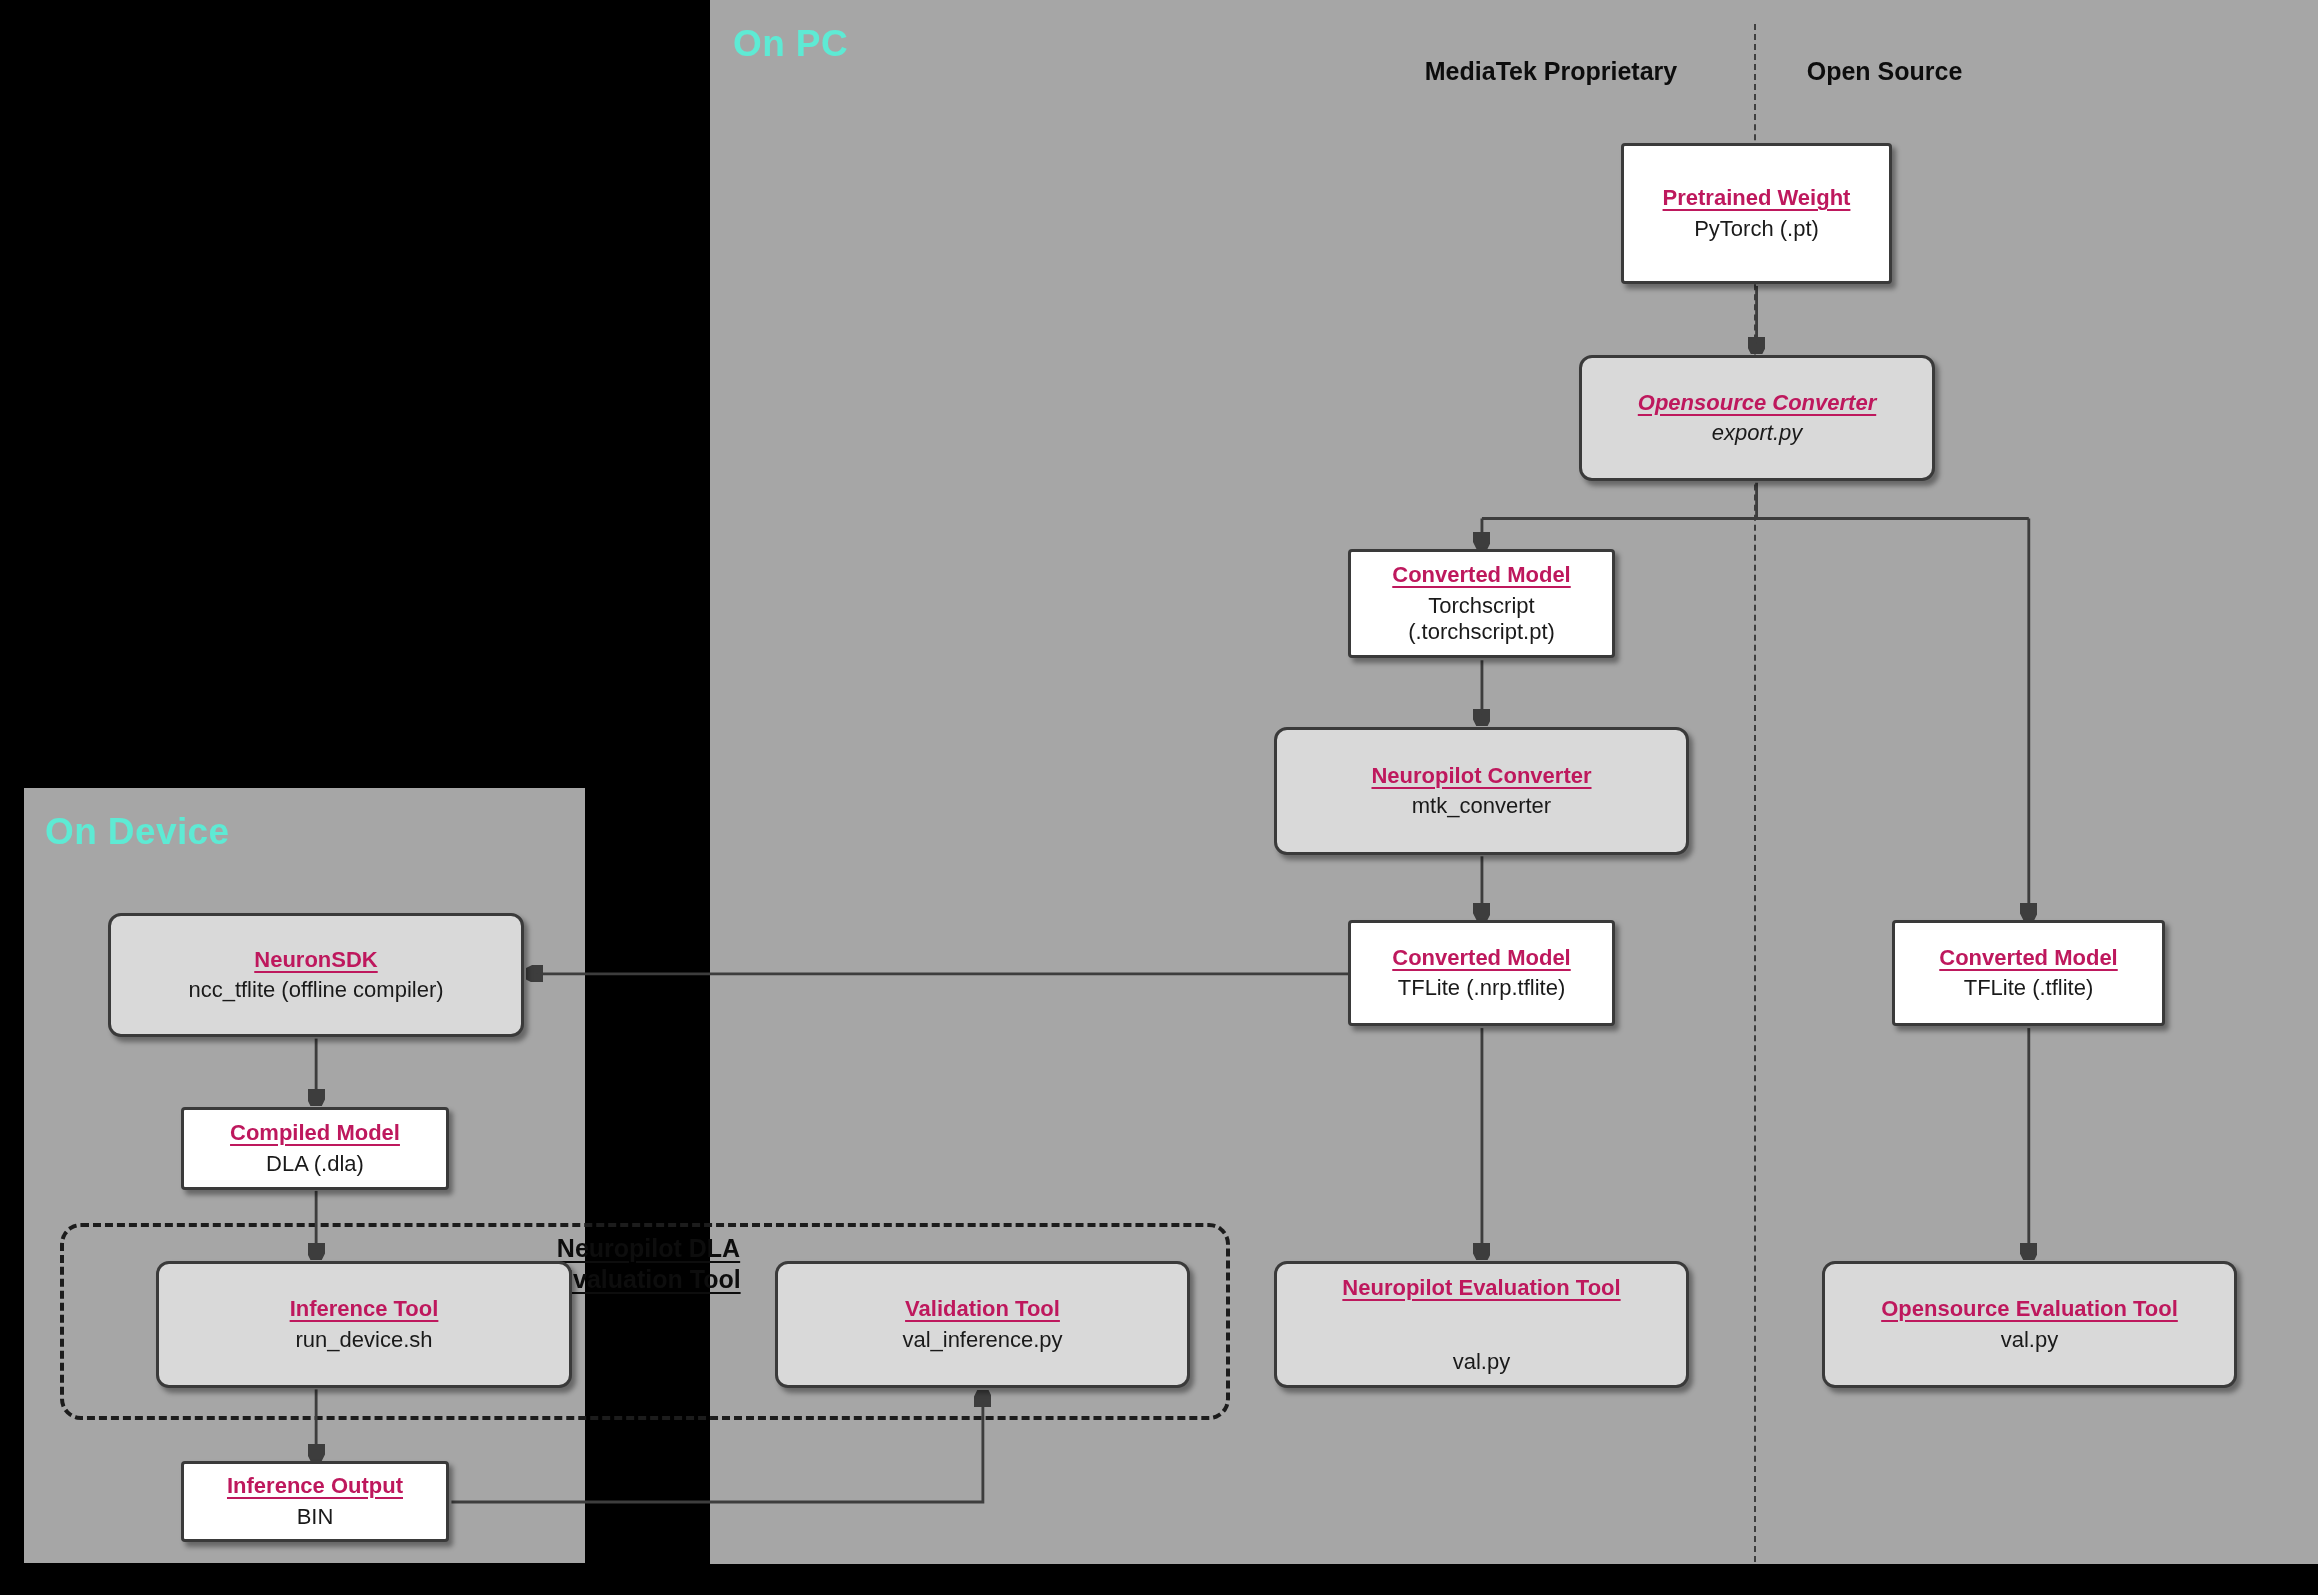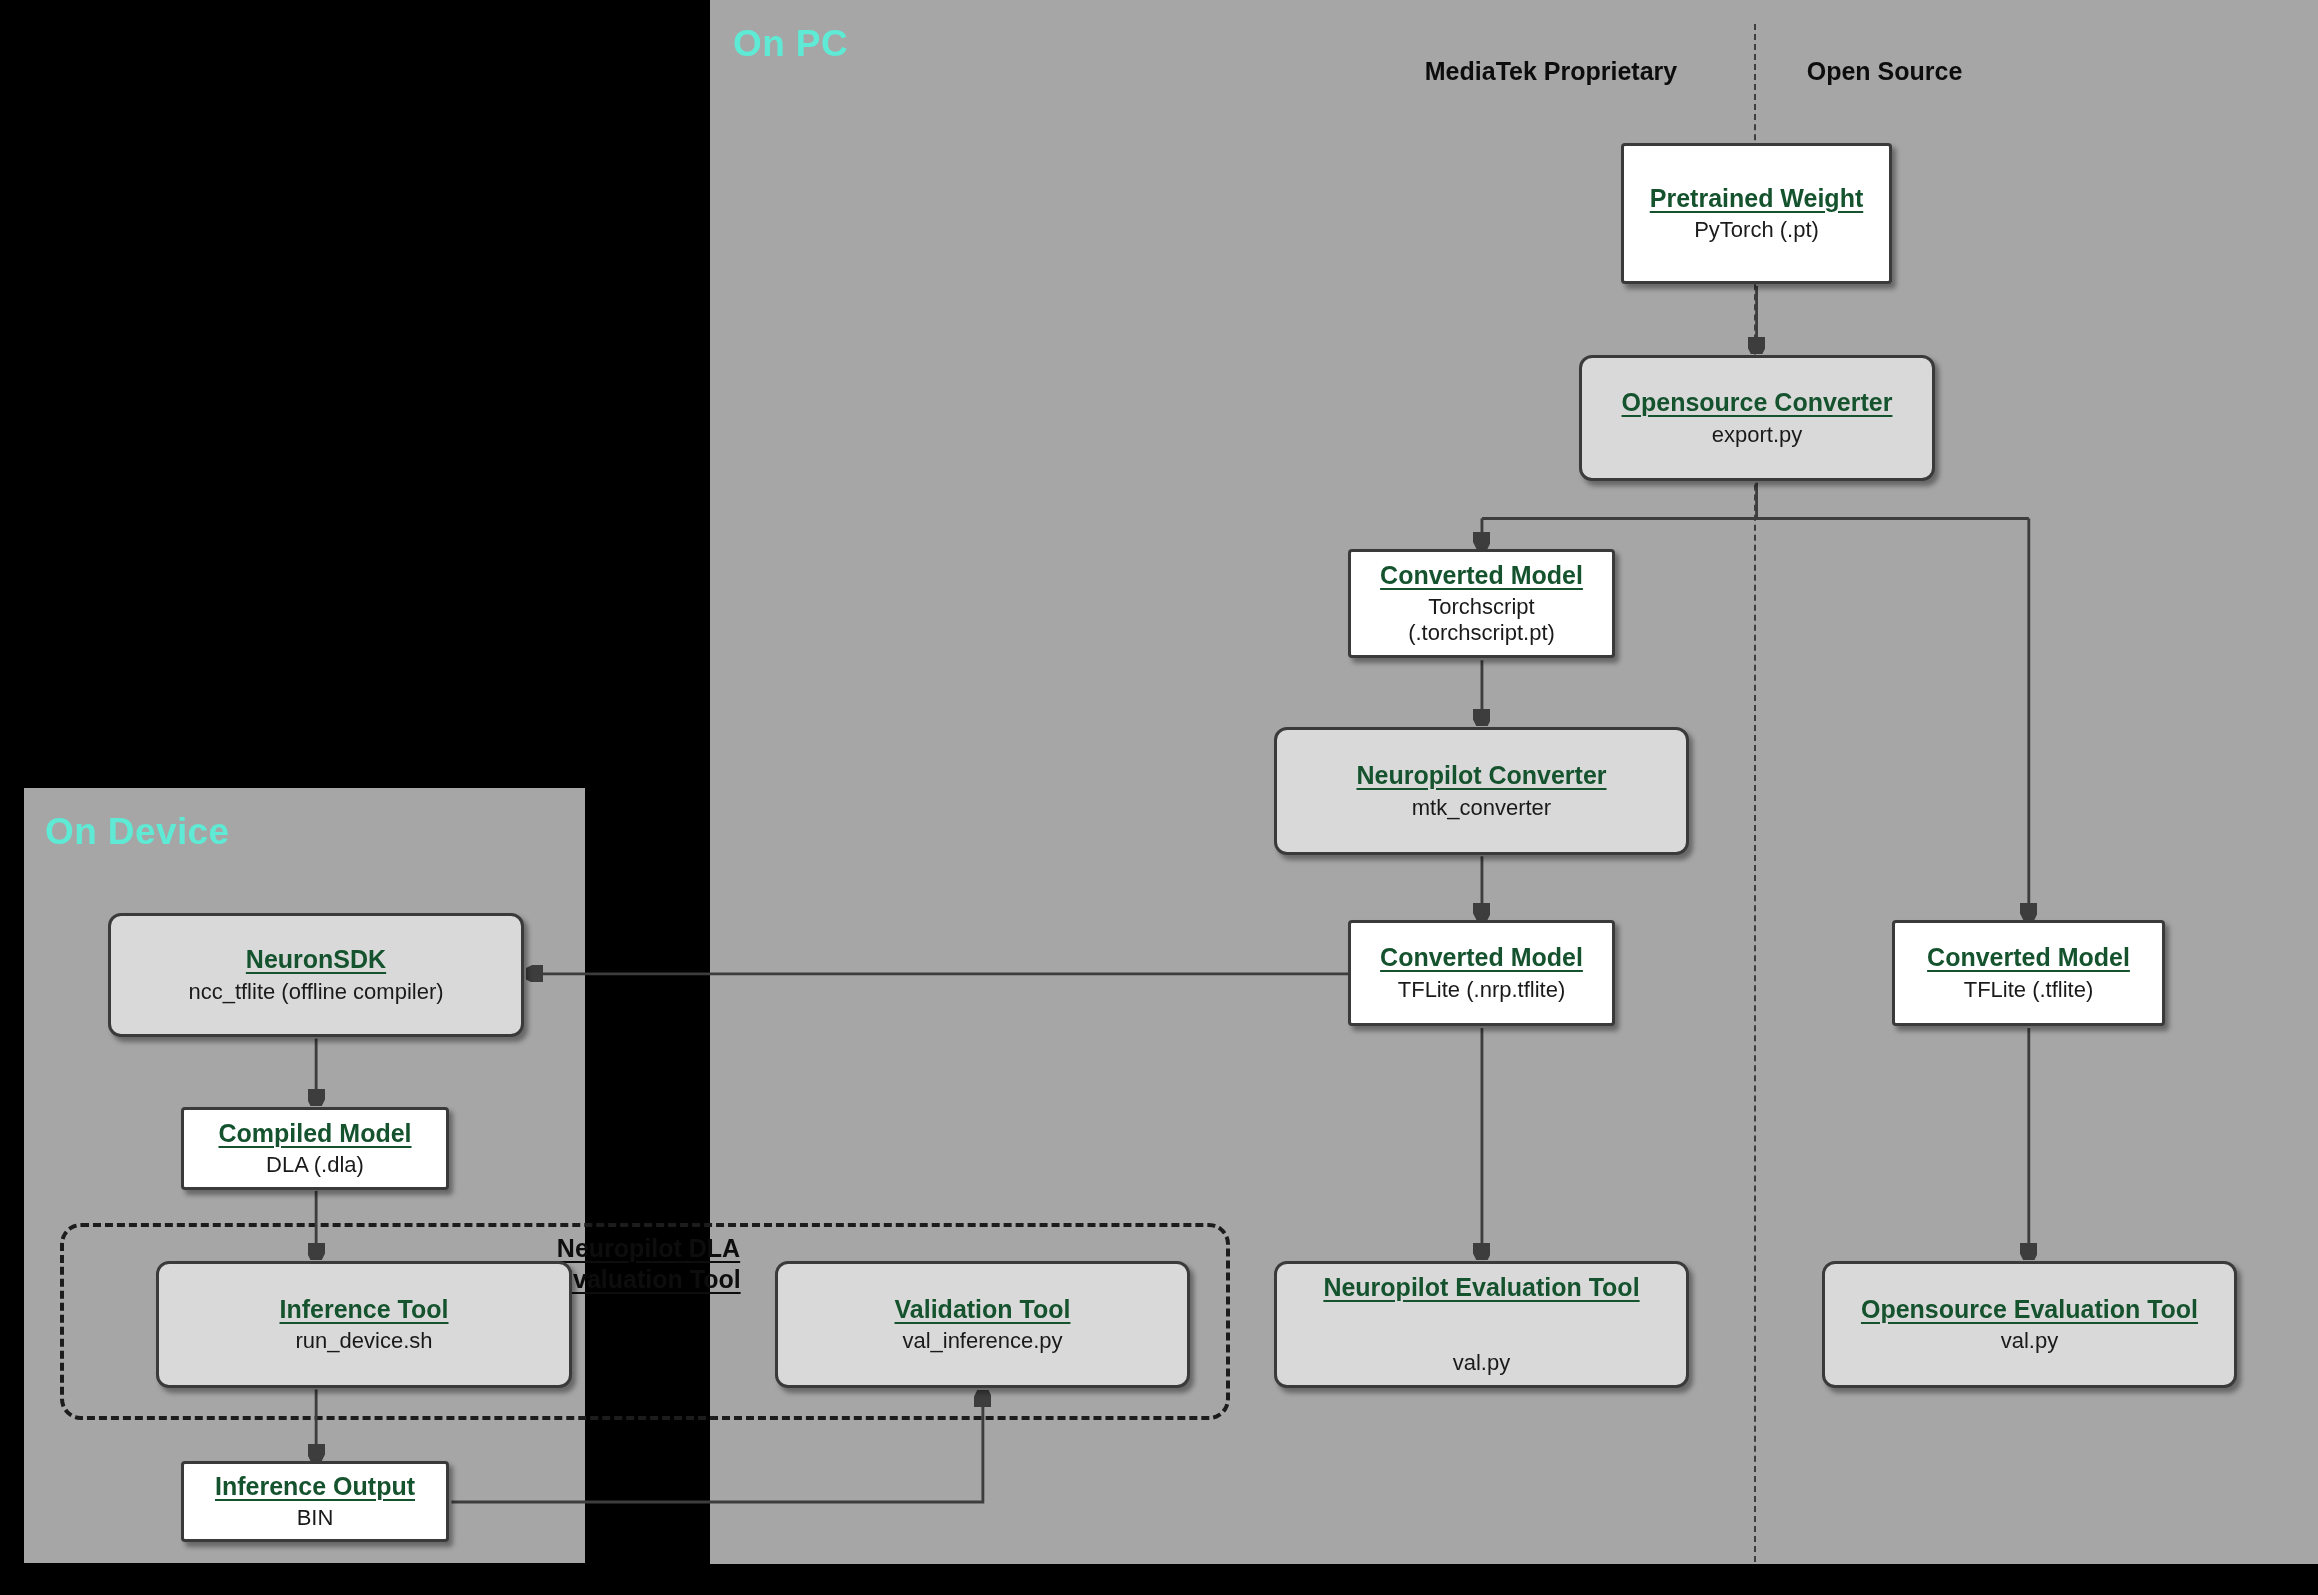--- a/index.html
+++ b/index.html
@@ -57,34 +57,34 @@
     gap: 4.9px;
     border: 3.2px solid #3a3a3a;
     box-shadow: 4px 4.9px 5.7px rgba(0,0,0,0.38);
     text-align: center;
     padding: 4.9px 8px;
   }
   .node.white { background: #ffffff; border-radius: 4px; }
   .node.gray  { background: #d9d9d9; border-radius: 13px; }
 
   .node-title {
-    font-size: 25px;
-    font-weight: bold;
-    color: #14532d;
+    font-size: 22px;
+    font-weight: bold;
+    color: #be185d;
     text-decoration: underline;
     text-decoration-thickness: 2px;
     text-underline-offset: 4px;
   }
   .node-sub {
     font-size: 22px;
     color: #1a1a1a;
   }
 
   #node-pretrained-weight           { left: 1621px; top: 143px;  width: 271px; height: 141px; }
-  #node-opensource-converter        { left: 1579px; top: 355px;  width: 356px; height: 126px; }
+  #node-opensource-converter        { left: 1579px; top: 355px;  width: 356px; height: 126px; font-style: italic; }
   #node-converted-model-torchscript { left: 1348px; top: 549px;  width: 267px; height: 109px; }
   #node-neuropilot-converter        { left: 1274px; top: 727px;  width: 415px; height: 128px; }
   #node-converted-model-nrp-tflite  { left: 1348px; top: 920px; width: 267px; height: 106px; }
   #node-converted-model-tflite      { left: 1892px; top: 920px; width: 273px; height: 106px; }
   #node-neuropilot-evaluation-tool  { left: 1274px; top: 1261px; width: 415px; height: 127px; gap: 48px; }
   #node-opensource-evaluation-tool  { left: 1822px; top: 1261px; width: 415px; height: 127px; }
   #node-neuron-sdk                  { left: 108px;  top: 913px; width: 416px; height: 124px; }
   #node-compiled-model              { left: 181px;  top: 1107px; width: 268px; height: 83px; }
   #node-inference-tool              { left: 108px;  top: 1261px; width: 416px; height: 127px; margin-left: 48px; }
   #node-validation-tool             { left: 775px;  top: 1261px; width: 415px; height: 127px; }

